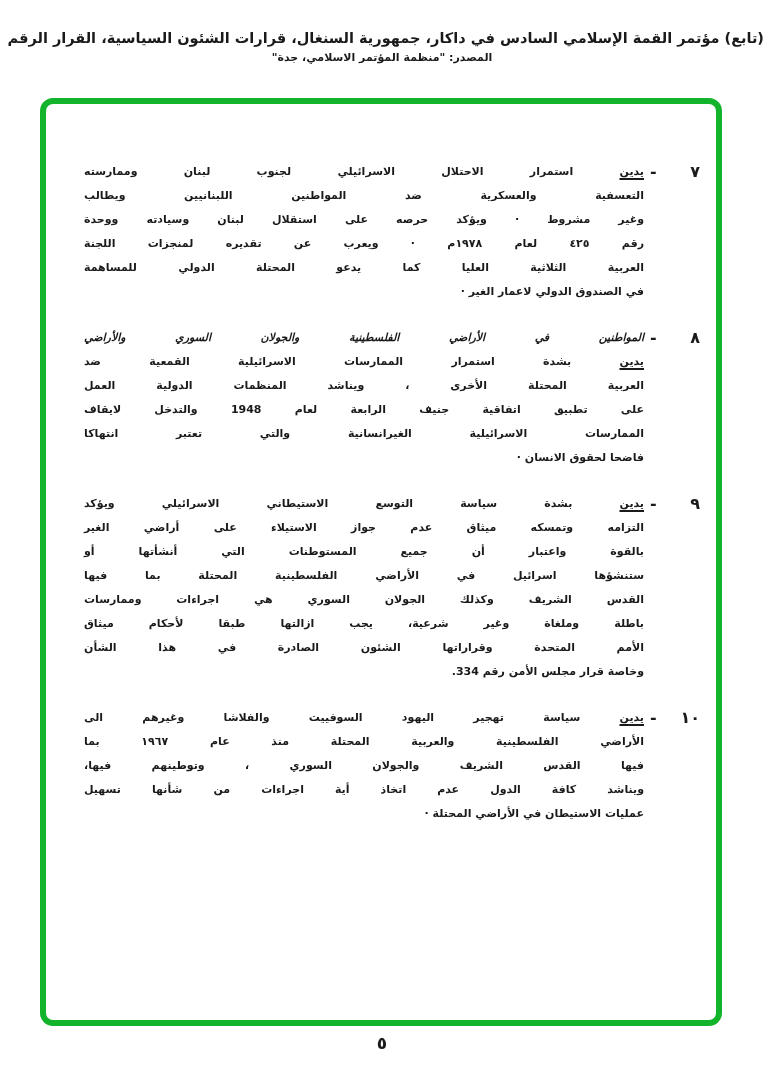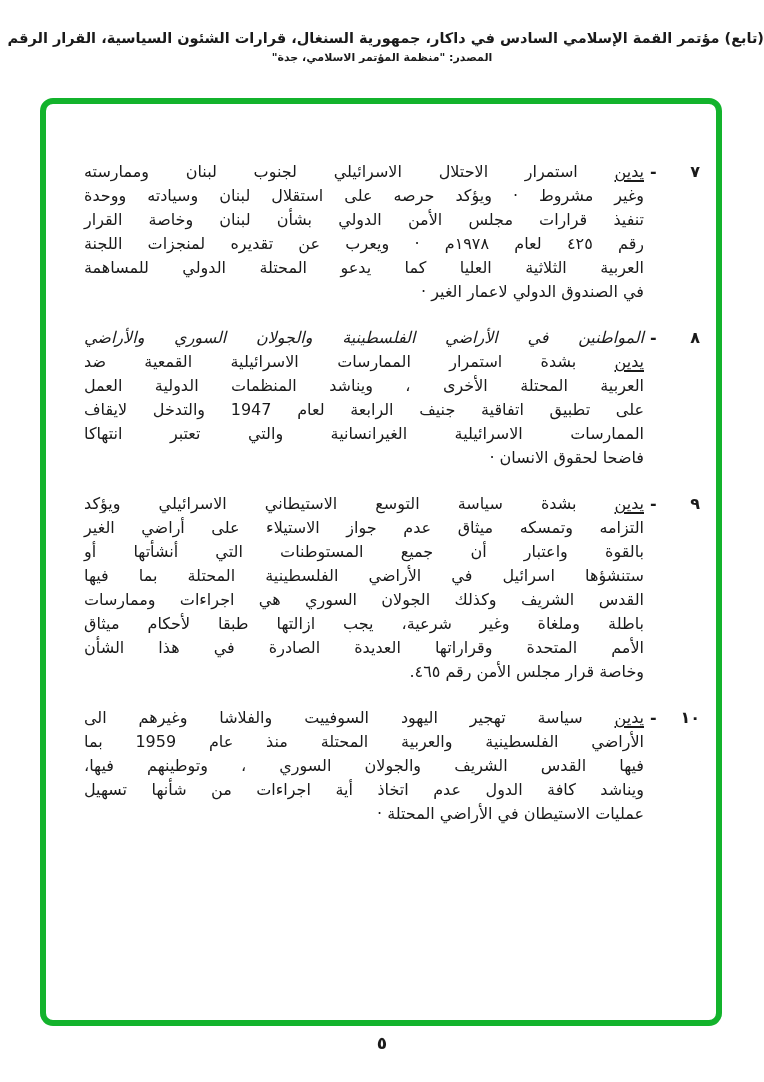--- a/index.html
+++ b/index.html
@@ -68,22 +68,22 @@
     font-weight: bold;
     line-height: 24px;
     padding-left: 6px;
   }
   .item .txt {
     flex: 1 1 auto;
     min-width: 0;
   }
   .line {
     direction: rtl;
-    font-size: 16px;
-    font-weight: normal;
+    font-size: 11px;
+    font-weight: bold;
     line-height: 24px;
     text-align: justify;
     text-align-last: justify;
     text-justify: inter-word;
     white-space: normal;
   }
   .line.last {
     text-align-last: right;
   }
   .seg-u {
@@ -117,65 +117,65 @@
 <div class="doc-panel">
   <div class="doc-content">
     <div id="items-list">
         <div class="item">
           <div class="num">
             <span>٧</span>
             <span>-</span>
           </div>
           <div class="txt">
             <div class="line"><span class="seg-u">يدين</span><span> استمرار الاحتلال الاسرائيلي لجنوب لبنان وممارسته</span></div>
+            <div class="line"><span>التعسفية والعسكرية ضد المواطنين اللبنانيين ويطالب</span></div>
             <div class="line"><span>وغير مشروط · ويؤكد حرصه على استقلال لبنان وسيادته ووحدة</span></div>
-            <div class="line"><span>تنفيذ قرارات مجلس الأمن الدولي بشأن لبنان وخاصة القرار</span></div>
             <div class="line"><span>رقم ٤٢٥ لعام ١٩٧٨م · ويعرب عن تقديره لمنجزات اللجنة</span></div>
             <div class="line"><span>العربية الثلاثية العليا كما يدعو المحتلة الدولي للمساهمة</span></div>
             <div class="line last"><span>في الصندوق الدولي لاعمار الغير ·</span></div>
           </div>
         </div>
         <div class="item">
           <div class="num">
             <span>٨</span>
             <span>-</span>
           </div>
           <div class="txt">
             <div class="line"><span class="seg-i">المواطنين في الأراضي الفلسطينية والجولان السوري والأراضي</span></div>
             <div class="line"><span class="seg-u">يدين</span><span> بشدة استمرار الممارسات الاسرائيلية القمعية ضد</span></div>
             <div class="line"><span>العربية المحتلة الأخرى ، ويناشد المنظمات الدولية العمل</span></div>
-            <div class="line"><span>على تطبيق اتفاقية جنيف الرابعة لعام 1947 والتدخل لايقاف</span></div>
+            <div class="line"><span>على تطبيق اتفاقية جنيف الرابعة لعام 1948 والتدخل لايقاف</span></div>
             <div class="line"><span>الممارسات الاسرائيلية الغيرانسانية والتي تعتبر انتهاكا</span></div>
             <div class="line last"><span>فاضحا لحقوق الانسان ·</span></div>
           </div>
         </div>
         <div class="item">
           <div class="num">
             <span>٩</span>
             <span>-</span>
           </div>
           <div class="txt">
             <div class="line"><span class="seg-u">يدين</span><span> بشدة سياسة التوسع الاستيطاني الاسرائيلي ويؤكد</span></div>
             <div class="line"><span>التزامه وتمسكه ميثاق عدم جواز الاستيلاء على أراضي الغير</span></div>
             <div class="line"><span>بالقوة واعتبار أن جميع المستوطنات التي أنشأتها أو</span></div>
             <div class="line"><span>ستنشؤها اسرائيل في الأراضي الفلسطينية المحتلة بما فيها</span></div>
             <div class="line"><span>القدس الشريف وكذلك الجولان السوري هي اجراءات وممارسات</span></div>
             <div class="line"><span>باطلة وملغاة وغير شرعية، يجب ازالتها طبقا لأحكام ميثاق</span></div>
-            <div class="line"><span>الأمم المتحدة وقراراتها العديدة الصادرة في هذا الشأن</span></div>
-            <div class="line last"><span>وخاصة قرار مجلس الأمن رقم ٤٦٥.</span></div>
+            <div class="line"><span>الأمم المتحدة وقراراتها الشئون الصادرة في هذا الشأن</span></div>
+            <div class="line last"><span>وخاصة قرار مجلس الأمن رقم 334.</span></div>
           </div>
         </div>
         <div class="item">
           <div class="num">
             <span>١٠</span>
             <span>-</span>
           </div>
           <div class="txt">
             <div class="line"><span class="seg-u">يدين</span><span> سياسة تهجير اليهود السوفييت والفلاشا وغيرهم الى</span></div>
-            <div class="line"><span>الأراضي الفلسطينية والعربية المحتلة منذ عام 1959 بما</span></div>
+            <div class="line"><span>الأراضي الفلسطينية والعربية المحتلة منذ عام ١٩٦٧ بما</span></div>
             <div class="line"><span>فيها القدس الشريف والجولان السوري ، وتوطينهم فيها،</span></div>
             <div class="line"><span>ويناشد كافة الدول عدم اتخاذ أية اجراءات من شأنها تسهيل</span></div>
             <div class="line last"><span>عمليات الاستيطان في الأراضي المحتلة ·</span></div>
           </div>
         </div>
       </div>
   </div>
 </div>
 
 <div class="page-number">٥</div>

